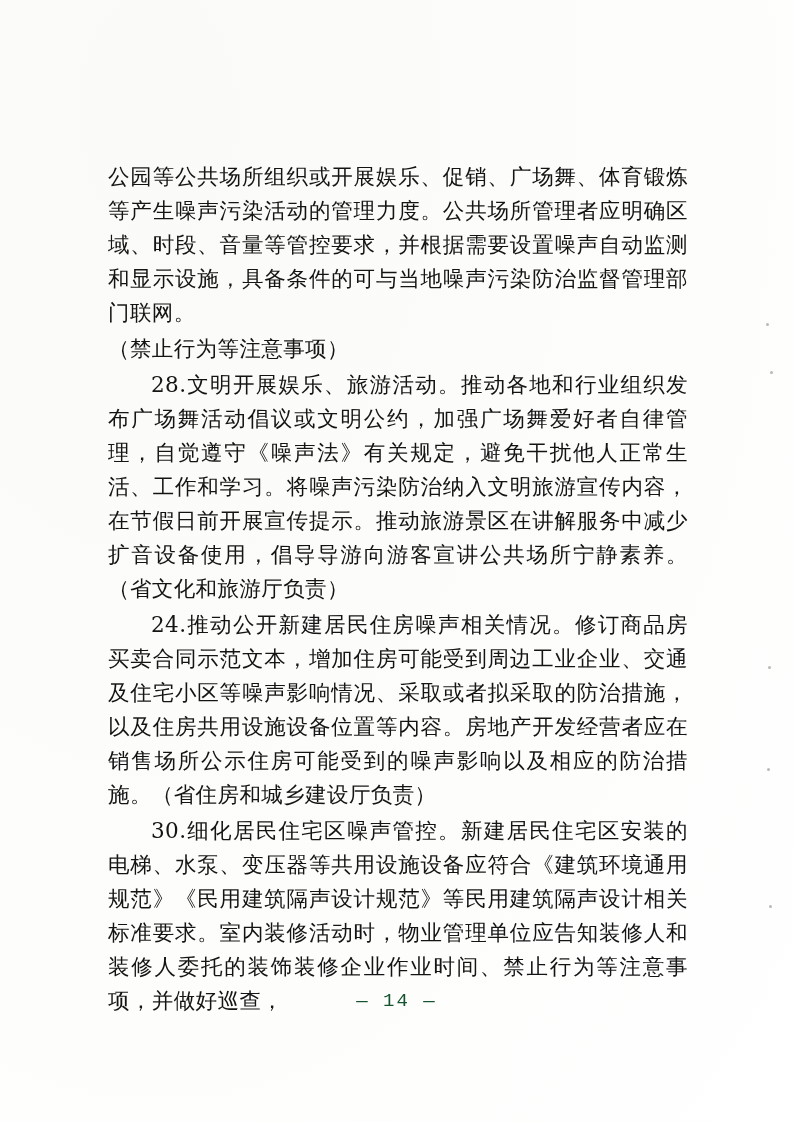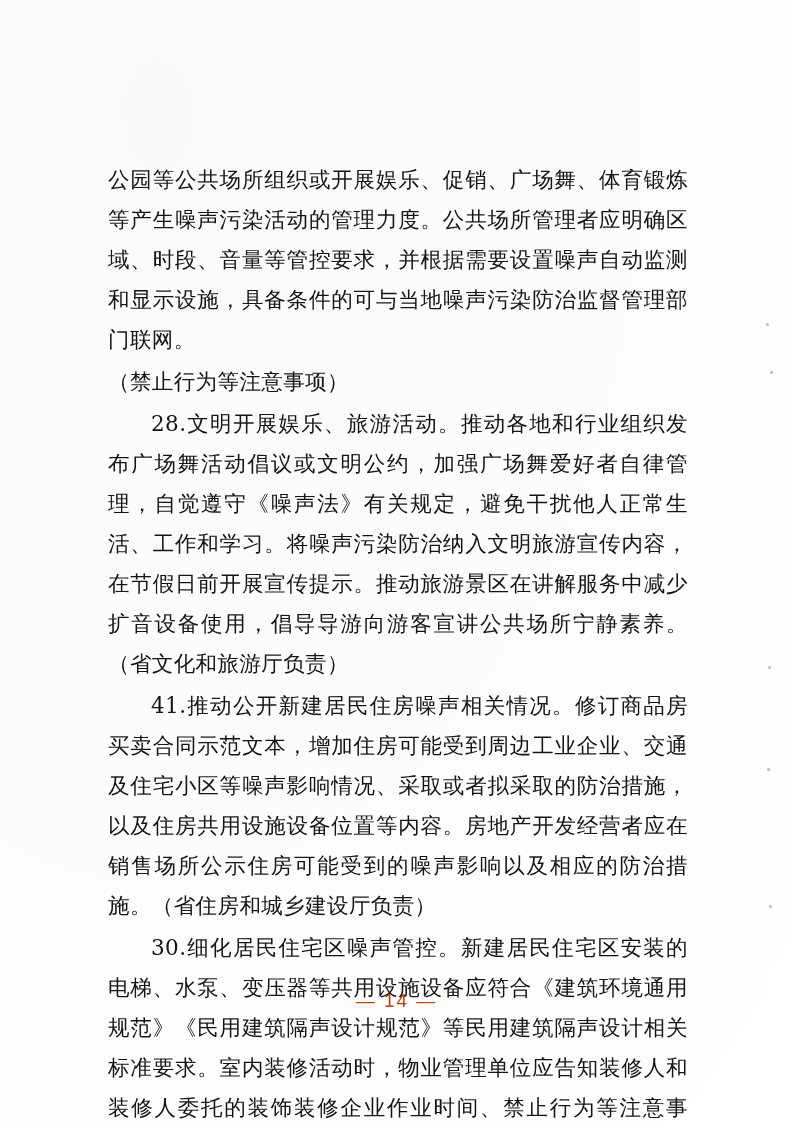--- a/index.html
+++ b/index.html
@@ -30,40 +30,40 @@
   }
   .content {
     position: absolute;
     left: 108px;
     top: 160px;
     width: 580px;
   }
   p.para {
     margin: 0 0 2px 0;
     font-size: 21.5px;
-    line-height: 40px;
+    line-height: 34px;
     letter-spacing: 0.4px;
     text-align: justify;
     text-justify: inter-character;
     color: #141414;
     font-family: "DejaVu Serif", "Liberation Serif", serif;
   }
   p.indent {
     text-indent: 43px;
   }
   .page-number {
     position: absolute;
     left: 0;
     right: 0;
     top: 990px;
     text-align: center;
     font-size: 19px;
     letter-spacing: 2px;
-    color: #c2410c;
-    font-family: Liberation Sans, sans-serif;
+    color: #14532d;
+    font-family: Liberation Mono, monospace;
   }
   
   .edge-mark {
     position: absolute;
     width: 3px;
     height: 3px;
     background: #b9b9b9;
     border-radius: 50%;
   }
   .m1 { right: 24px; top: 323px; }
@@ -75,21 +75,21 @@
 </head>
 <body>
 
 <div class="page">
   <div class="paper-tint"></div>
 
   <div class="content">
     <p class="para">公园等公共场所组织或开展娱乐、促销、广场舞、体育锻炼等产生噪声污染活动的管理力度。公共场所管理者应明确区域、时段、音量等管控要求，并根据需要设置噪声自动监测和显示设施，具备条件的可与当地噪声污染防治监督管理部门联网。</p>
     <p class="para">（禁止行为等注意事项）</p>
     <p class="para indent">28.文明开展娱乐、旅游活动。推动各地和行业组织发布广场舞活动倡议或文明公约，加强广场舞爱好者自律管理，自觉遵守《噪声法》有关规定，避免干扰他人正常生活、工作和学习。将噪声污染防治纳入文明旅游宣传内容，在节假日前开展宣传提示。推动旅游景区在讲解服务中减少扩音设备使用，倡导导游向游客宣讲公共场所宁静素养。（省文化和旅游厅负责）</p>
-    <p class="para indent">41.推动公开新建居民住房噪声相关情况。修订商品房买卖合同示范文本，增加住房可能受到周边工业企业、交通及住宅小区等噪声影响情况、采取或者拟采取的防治措施，以及住房共用设施设备位置等内容。房地产开发经营者应在销售场所公示住房可能受到的噪声影响以及相应的防治措施。（省住房和城乡建设厅负责）</p>
+    <p class="para indent">24.推动公开新建居民住房噪声相关情况。修订商品房买卖合同示范文本，增加住房可能受到周边工业企业、交通及住宅小区等噪声影响情况、采取或者拟采取的防治措施，以及住房共用设施设备位置等内容。房地产开发经营者应在销售场所公示住房可能受到的噪声影响以及相应的防治措施。（省住房和城乡建设厅负责）</p>
     <p class="para indent">30.细化居民住宅区噪声管控。新建居民住宅区安装的电梯、水泵、变压器等共用设施设备应符合《建筑环境通用规范》《民用建筑隔声设计规范》等民用建筑隔声设计相关标准要求。室内装修活动时，物业管理单位应告知装修人和装修人委托的装饰装修企业作业时间、禁止行为等注意事项，并做好巡查，</p>
   </div>
 
   <div class="page-number">— 14 —</div>
 
   <div class="edge-mark m1"></div>
   <div class="edge-mark m2"></div>
   <div class="edge-mark m3"></div>
   <div class="edge-mark m4"></div>
   <div class="edge-mark m5"></div>

